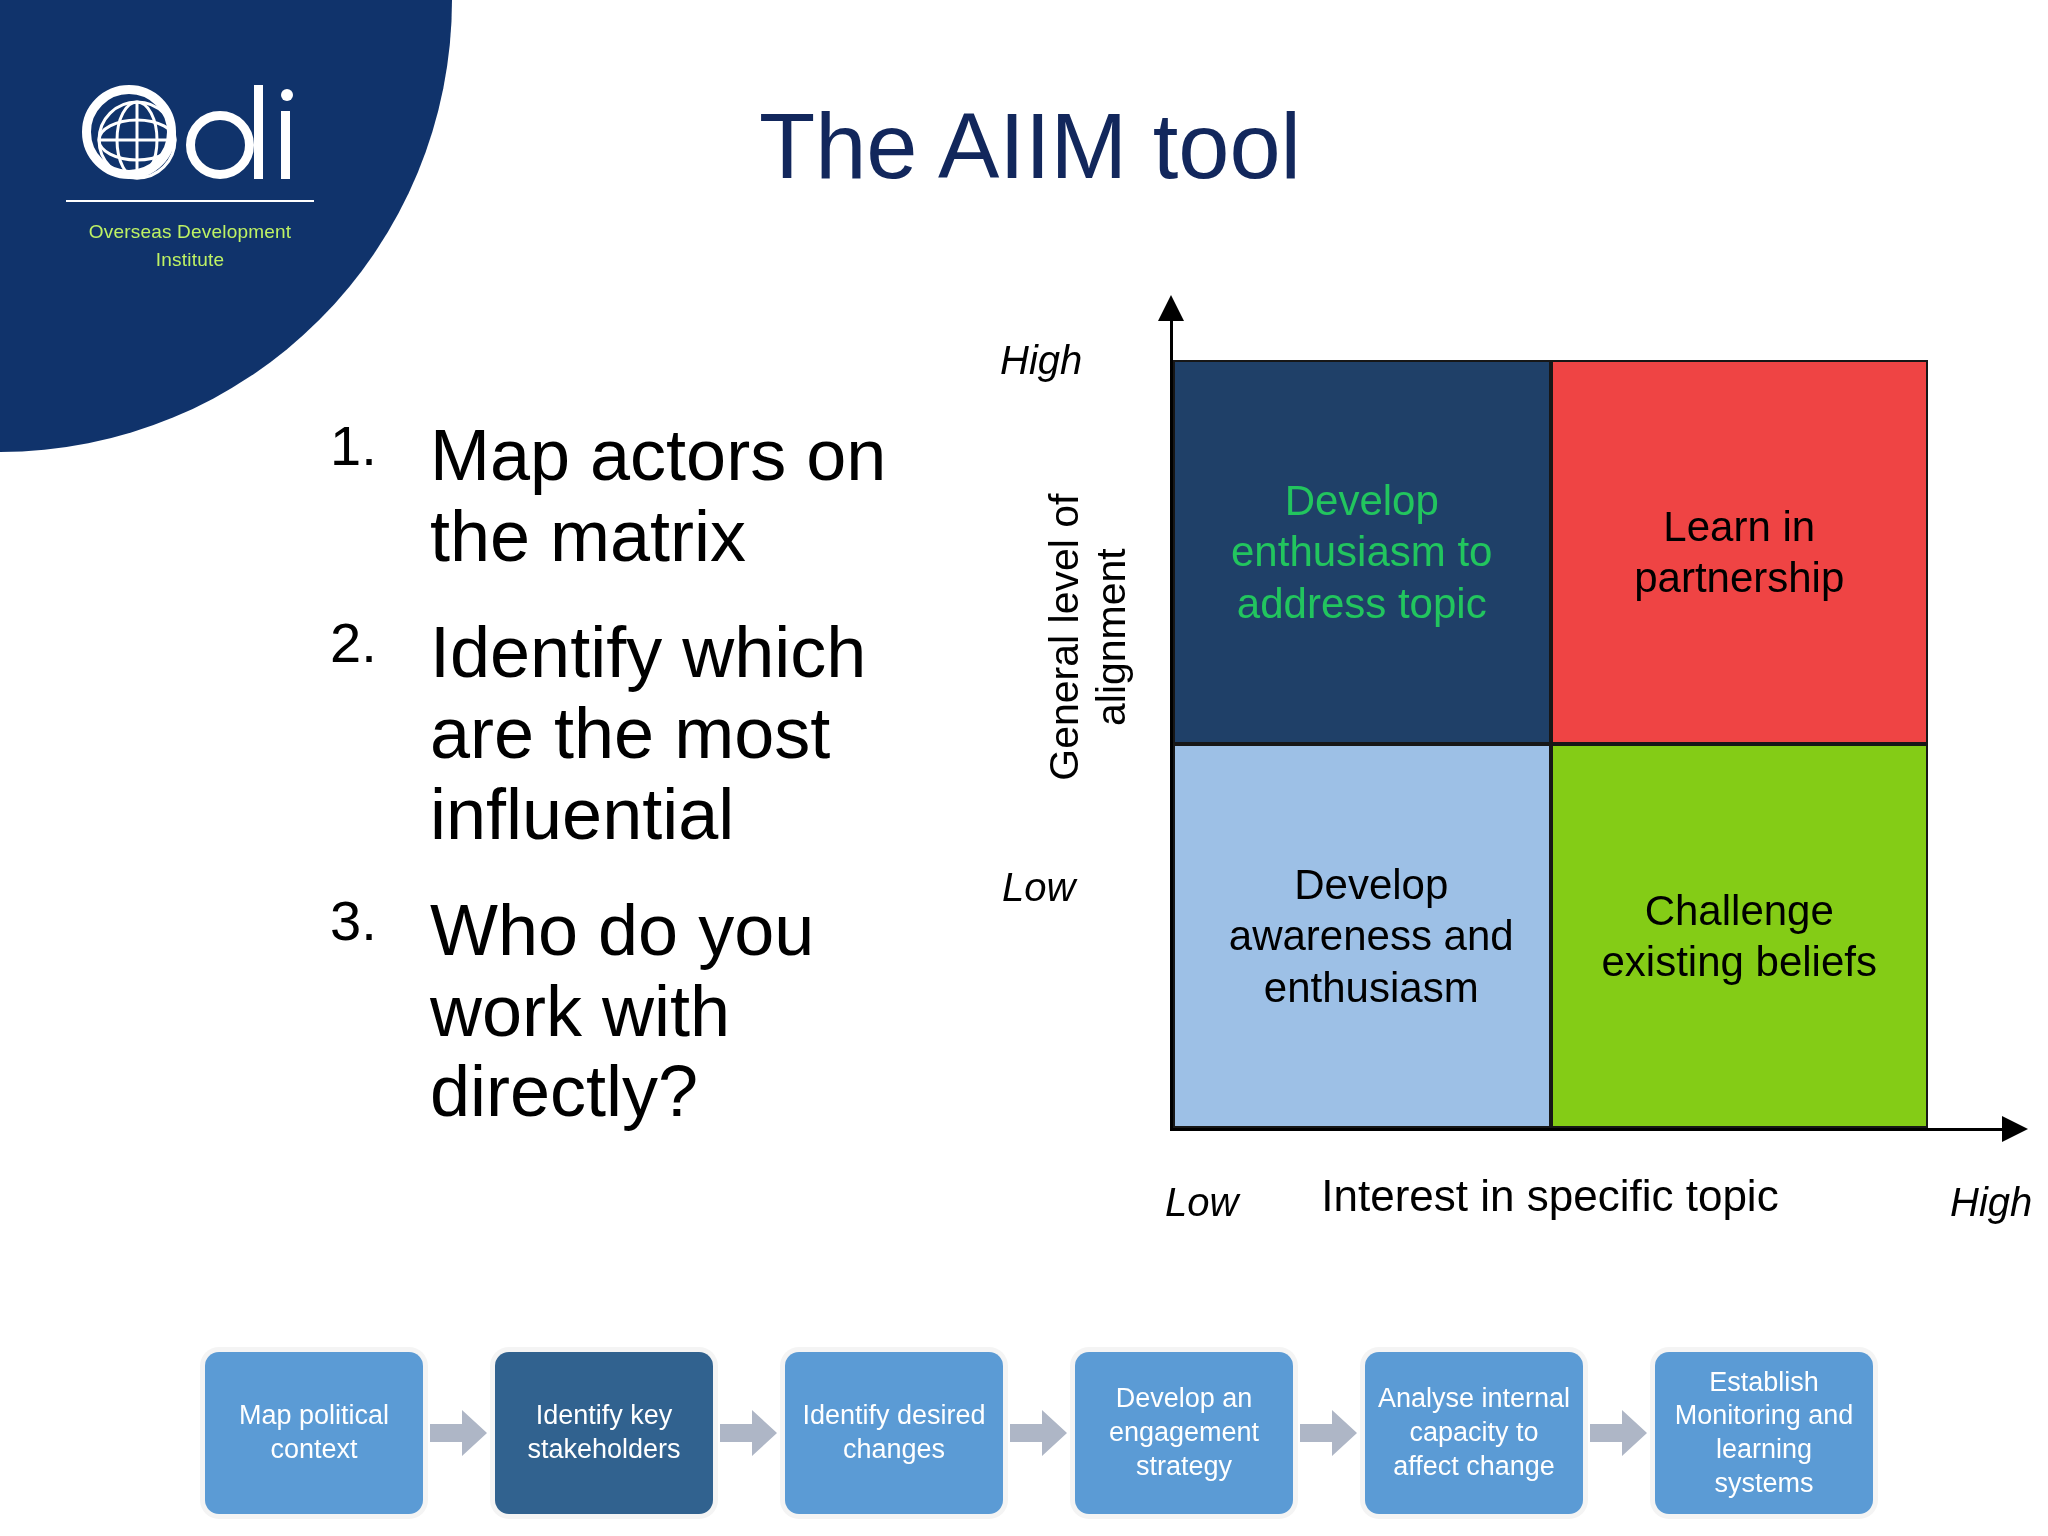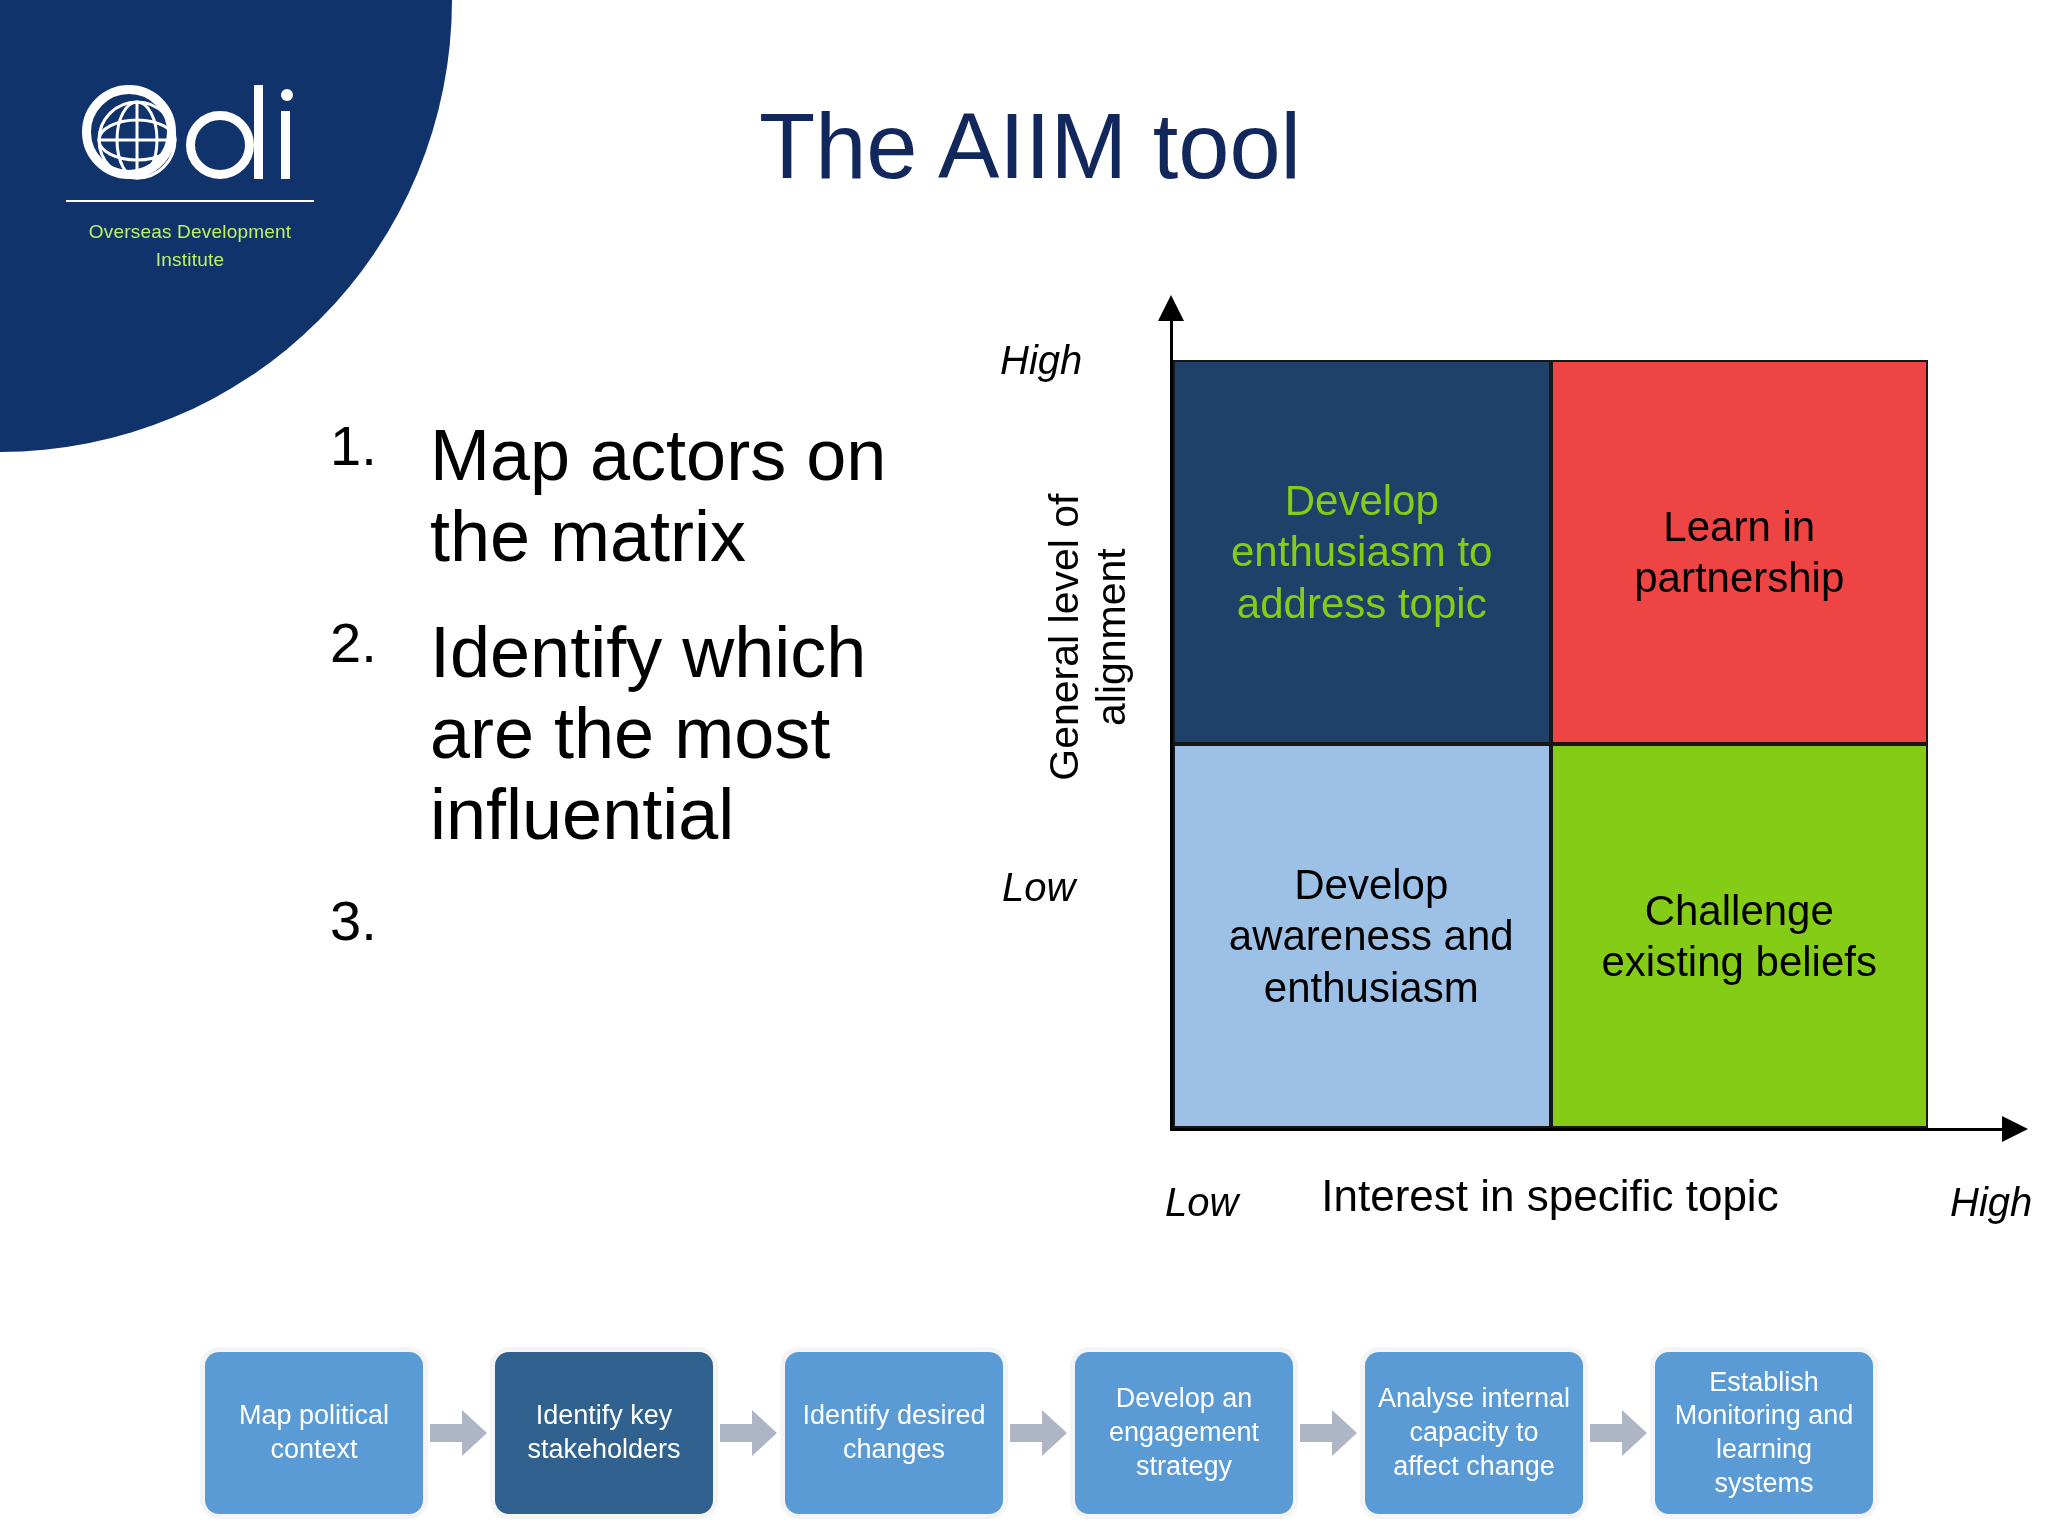--- a/index.html
+++ b/index.html
@@ -196,21 +196,21 @@
     border: 2px solid #171717;
     box-sizing: border-box;
     display: flex;
     align-items: center;
     justify-content: center;
     text-align: center;
     font-size: 42px;
     line-height: 1.22;
     padding: 10px 18px;
   }
-  .cell-tl { background: #1F4068; color: #84cc16; }
+  .cell-tl { background: #1F4068; color: #22c55e; }
   .cell-tr { background: #ef4444; color: #000000; }
   .cell-bl { background: #9DC0E6; color: #000000; padding-left: 37px; }
   .cell-br { background: #84cc16; color: #000000; }
 
   .lbl-y-high {
     position: absolute;
     left: 20px;
     top: 38px;
     font-size: 40px;
     font-style: italic;
@@ -333,20 +333,21 @@
   <div class="step-row">
     <div class="step-num">1.</div>
     <div class="step-text">Map actors on the matrix</div>
   </div>
   <div class="step-row">
     <div class="step-num">2.</div>
     <div class="step-text">Identify which are the most influential</div>
   </div>
   <div class="step-row">
     <div class="step-num">3.</div>
+    <div class="step-text">Who do you work with directly?</div>
   </div>
 </div>
 
 <div class="matrix-wrap">
   <div class="axis-v"></div>
   <div class="axis-v-head"></div>
   <div class="axis-h"></div>
   <div class="axis-h-head"></div>
 
   <div class="lbl-y-high">High</div>

